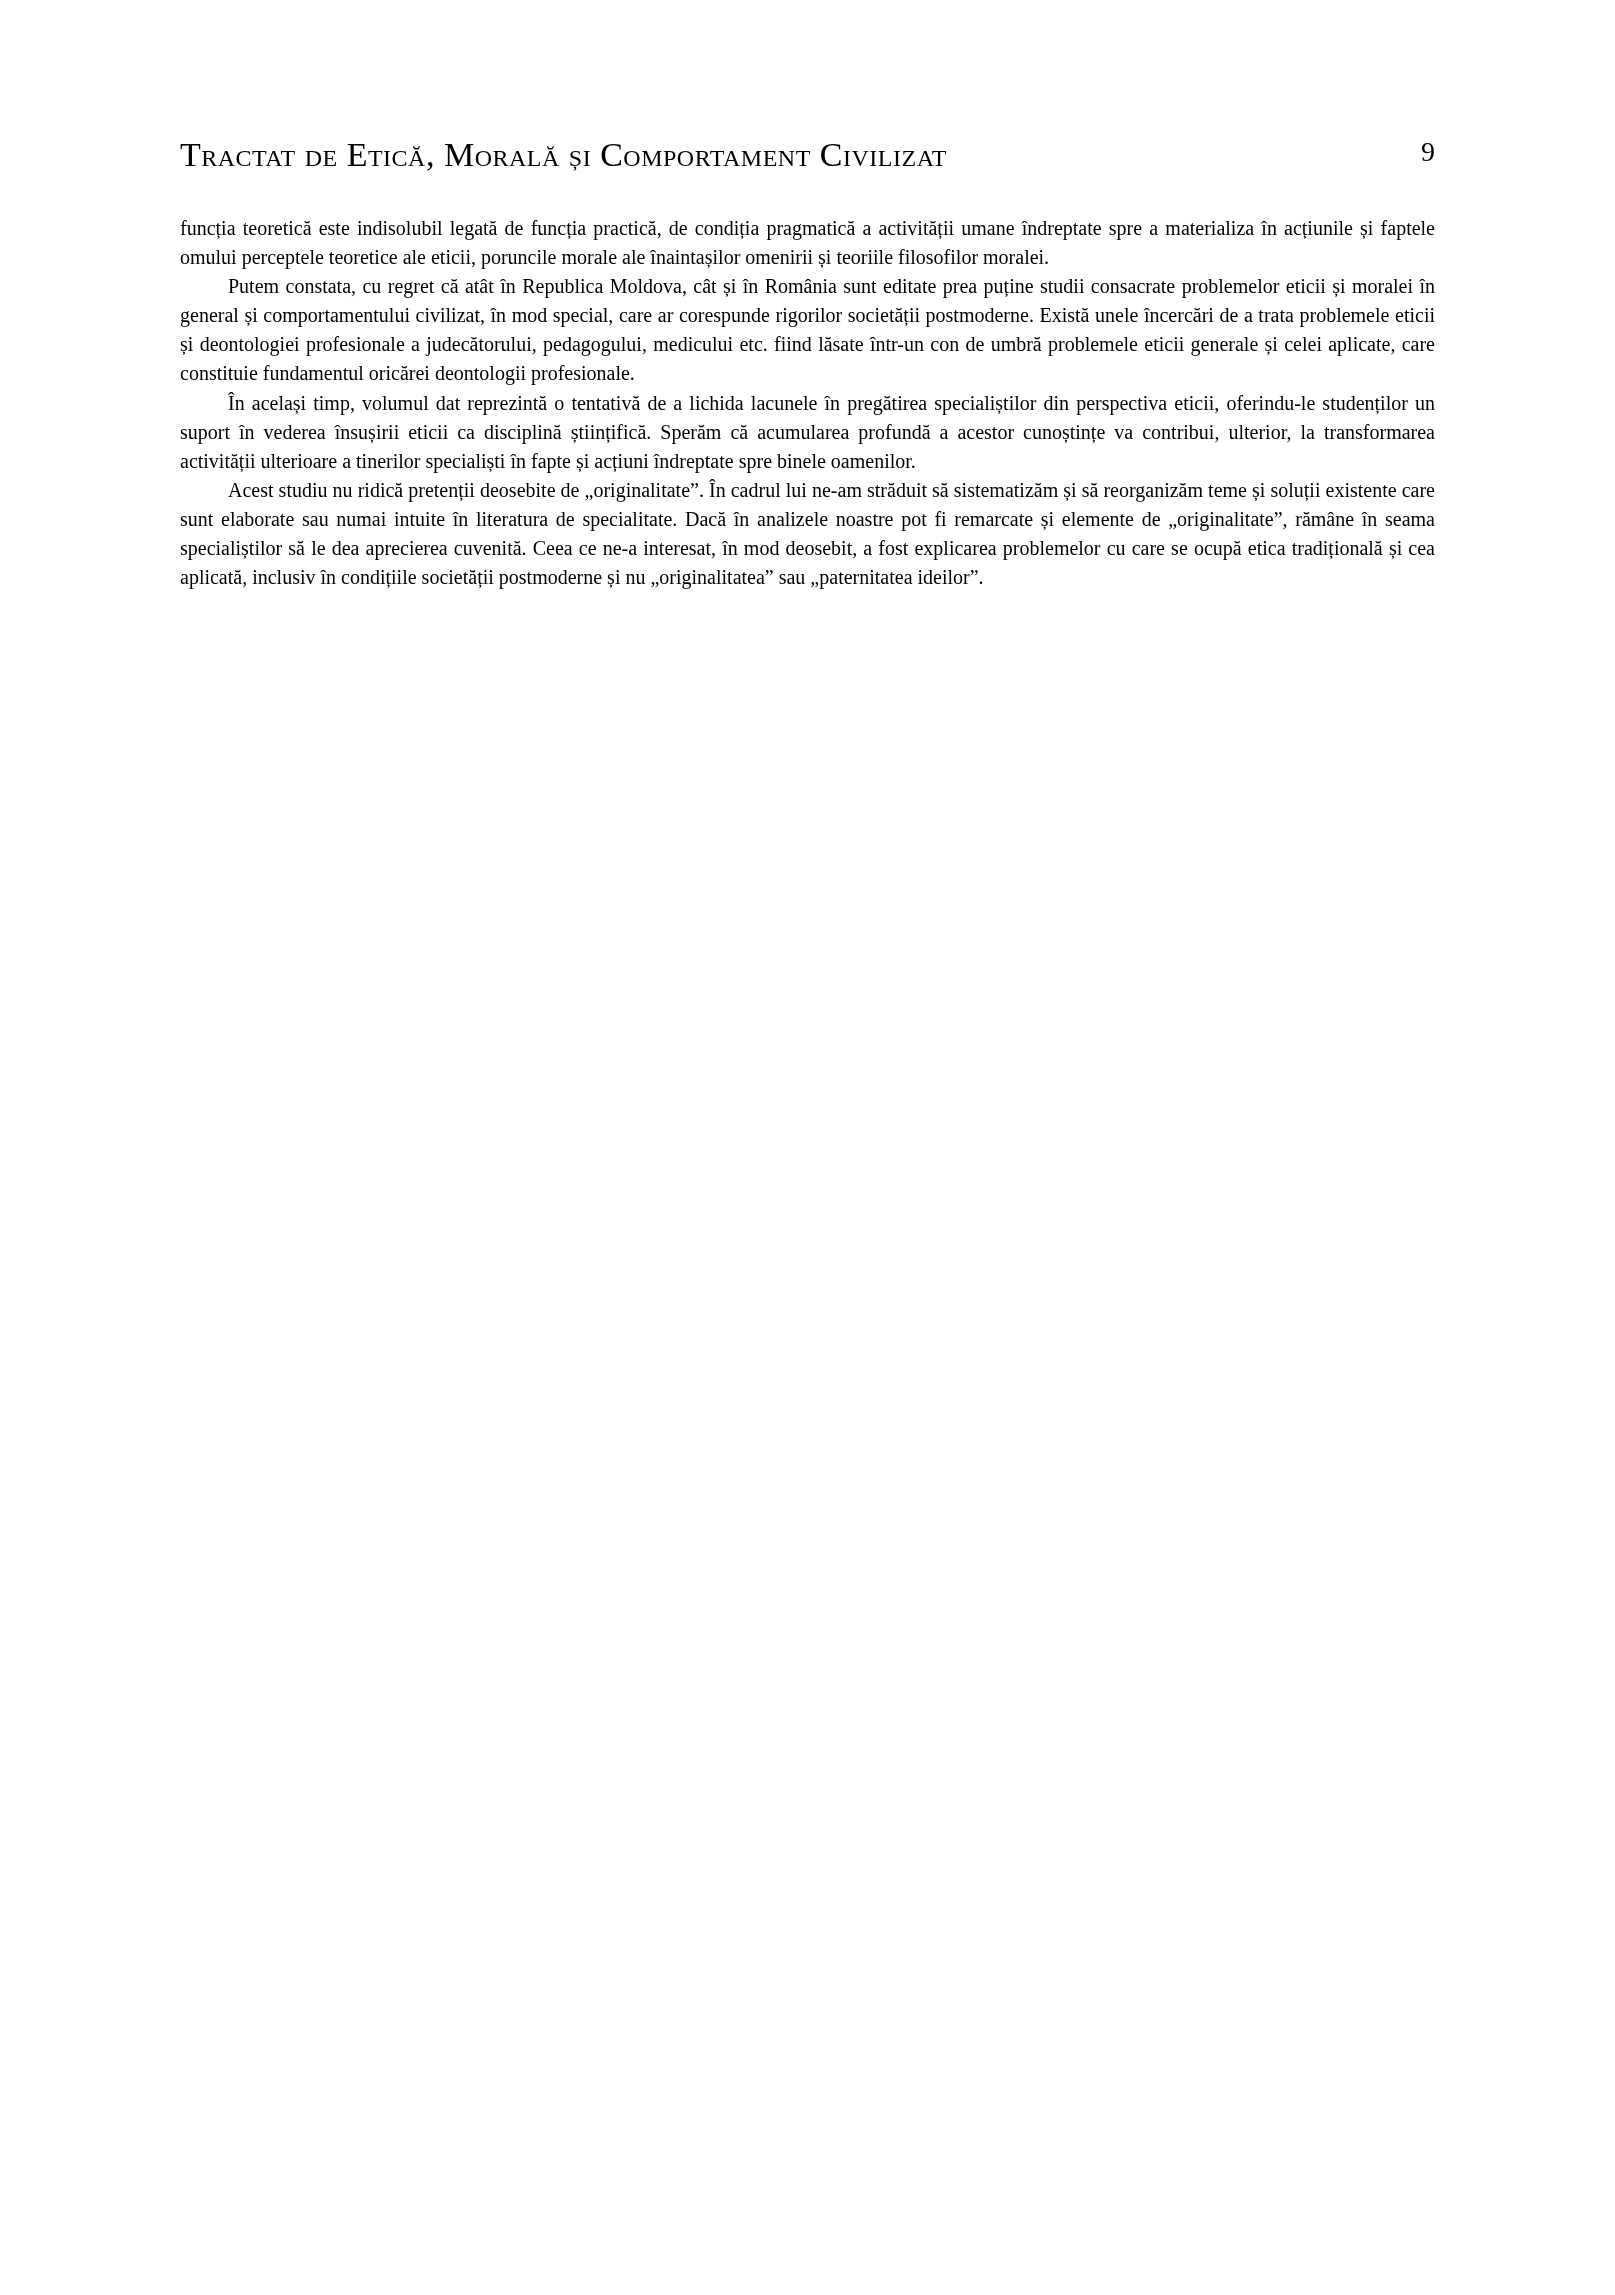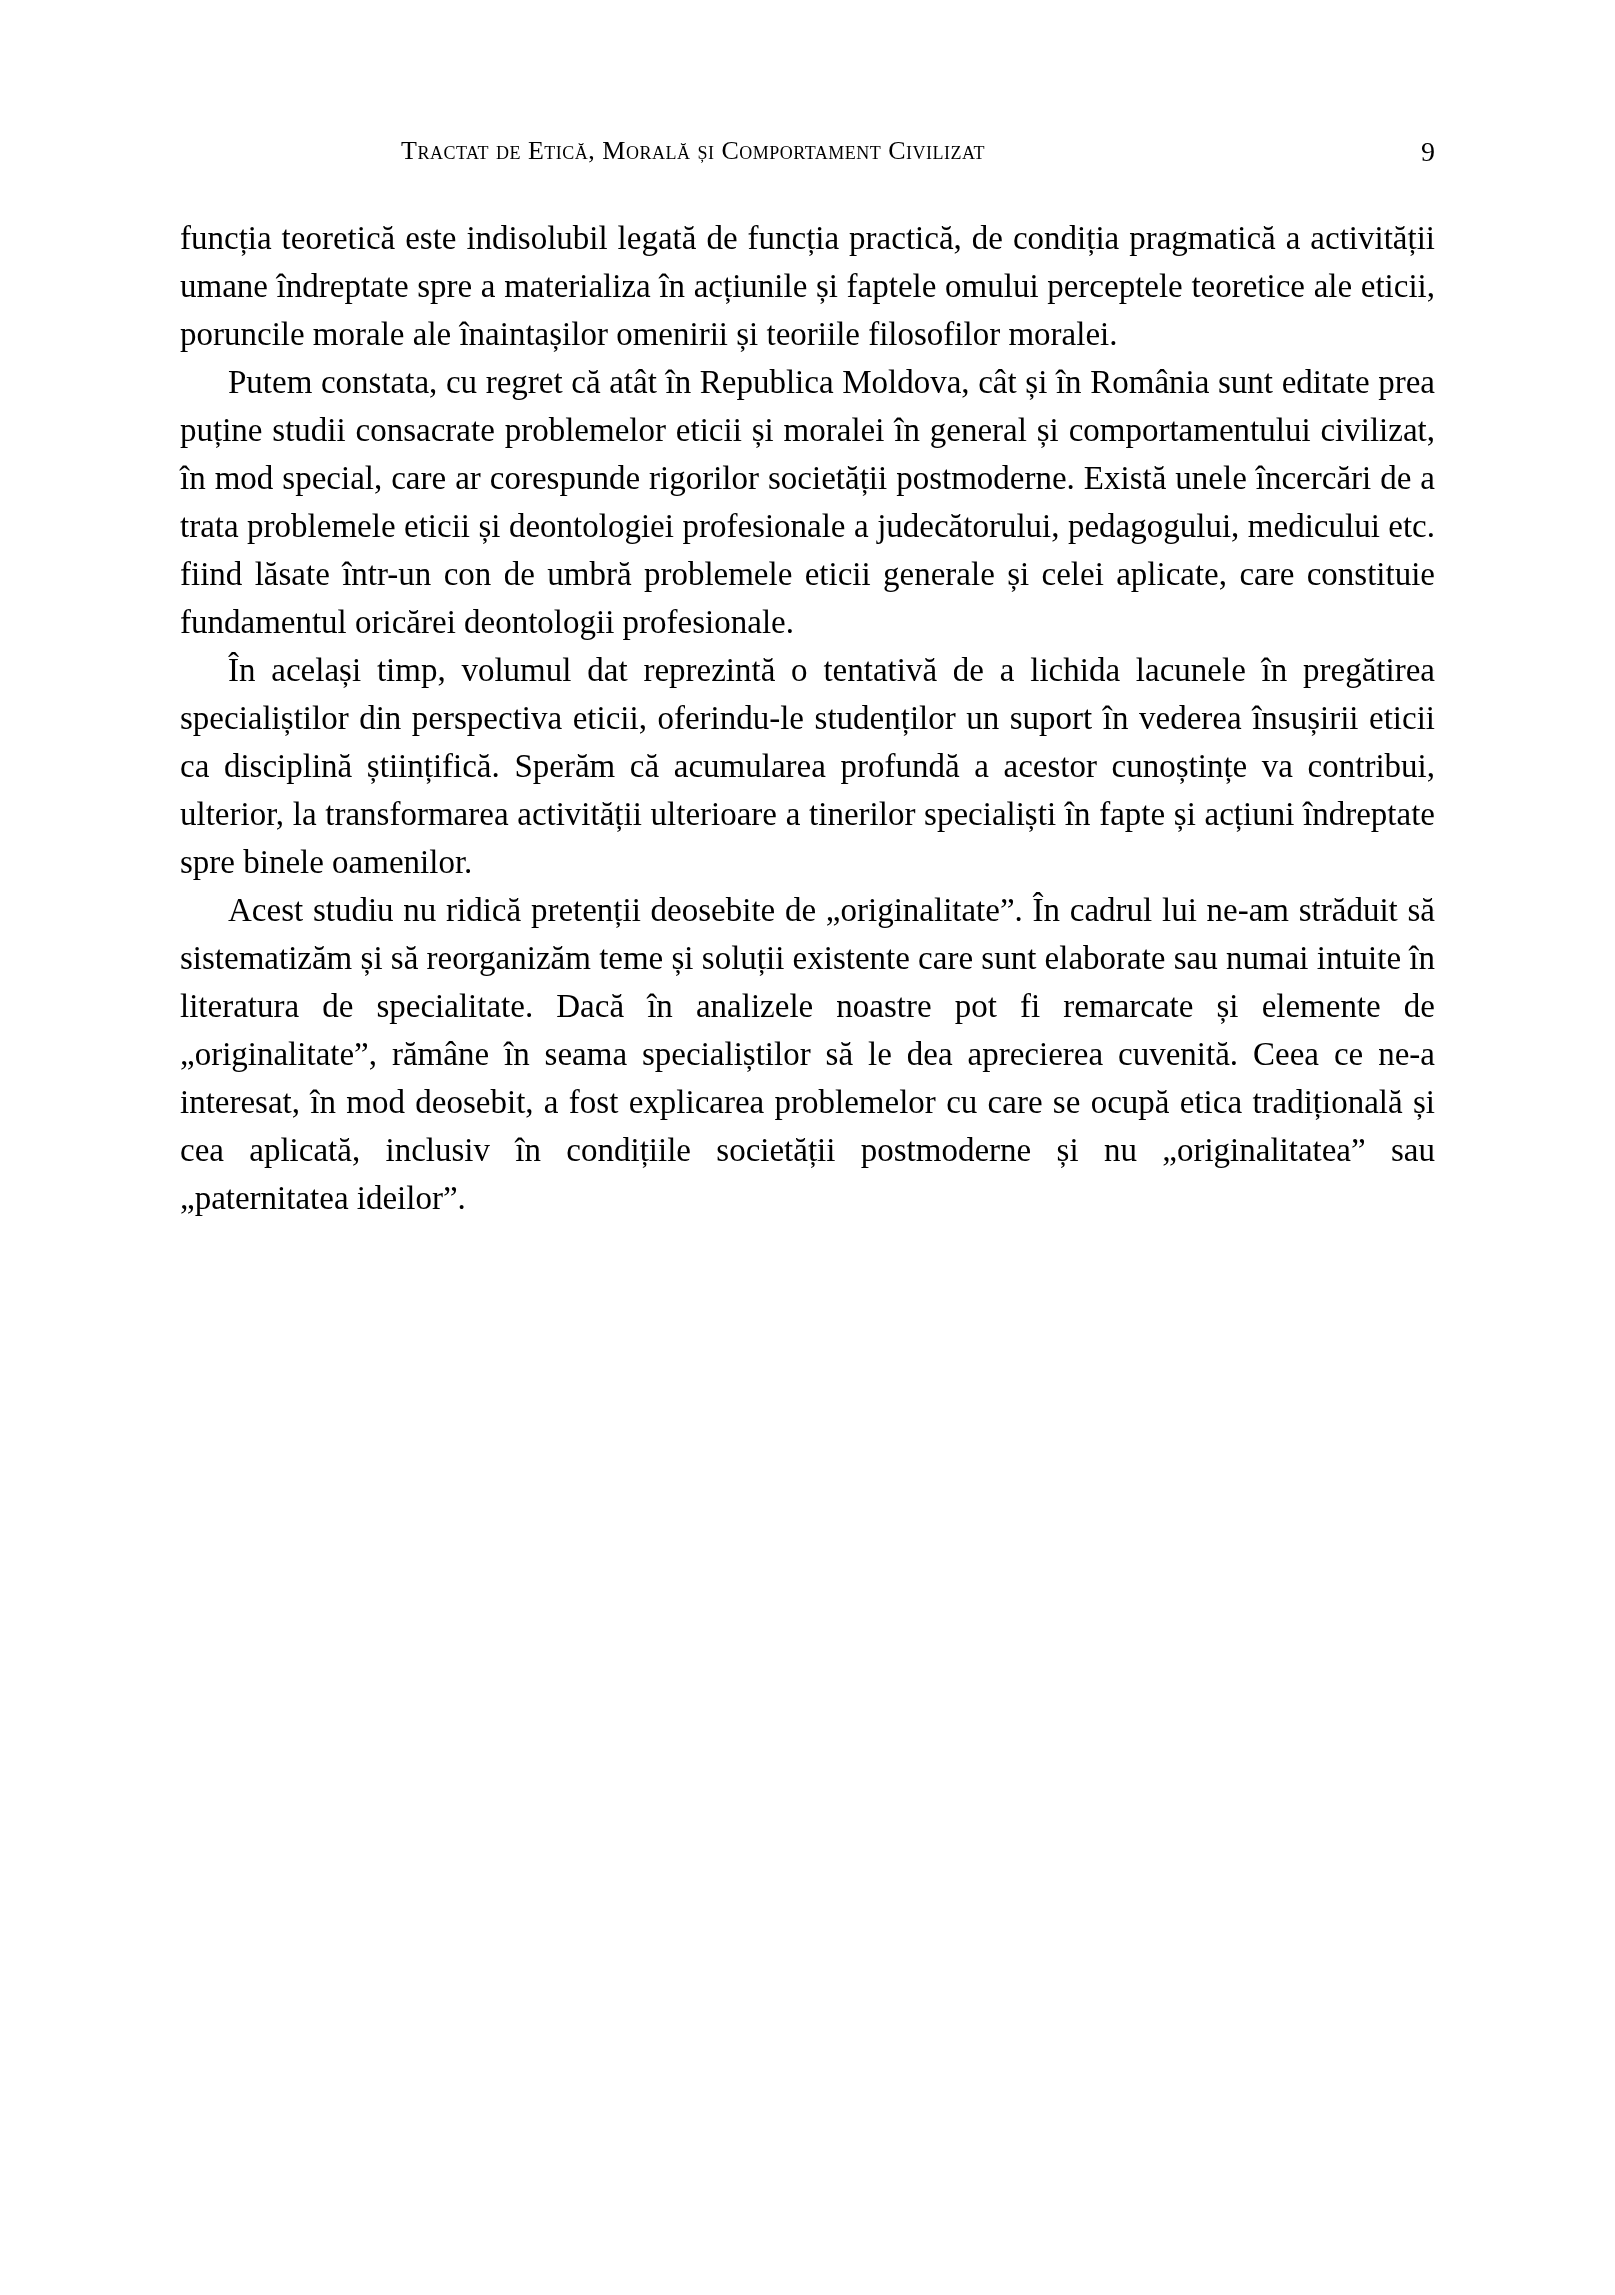--- a/index.html
+++ b/index.html
@@ -32,36 +32,35 @@
   .running-head {
     display: flex;
     align-items: baseline;
     justify-content: flex-start;
     position: relative;
     height: 47px;
     margin-bottom: 31px;
   }
   .running-head-title {
     font-family: "Liberation Serif", serif;
-    font-size: 26px;
+    font-size: 34px;
     letter-spacing: 0.5px;
     font-variant: small-caps;
     white-space: nowrap;
-    margin-left: 221px;
   }
   .running-head-page {
     position: absolute;
     right: 0;
     top: 0;
     font-size: 28px;
     font-family: "Liberation Serif", serif;
   }
   .body-text p {
     margin: 0;
-    font-size: 33px;
+    font-size: 20px;
     line-height: 1.455;
     text-align: justify;
     text-justify: inter-word;
     hyphens: none;
   }
   .body-text p.indented {
     text-indent: 48px;
   }
   .body-text p.first {
     text-indent: 0;

